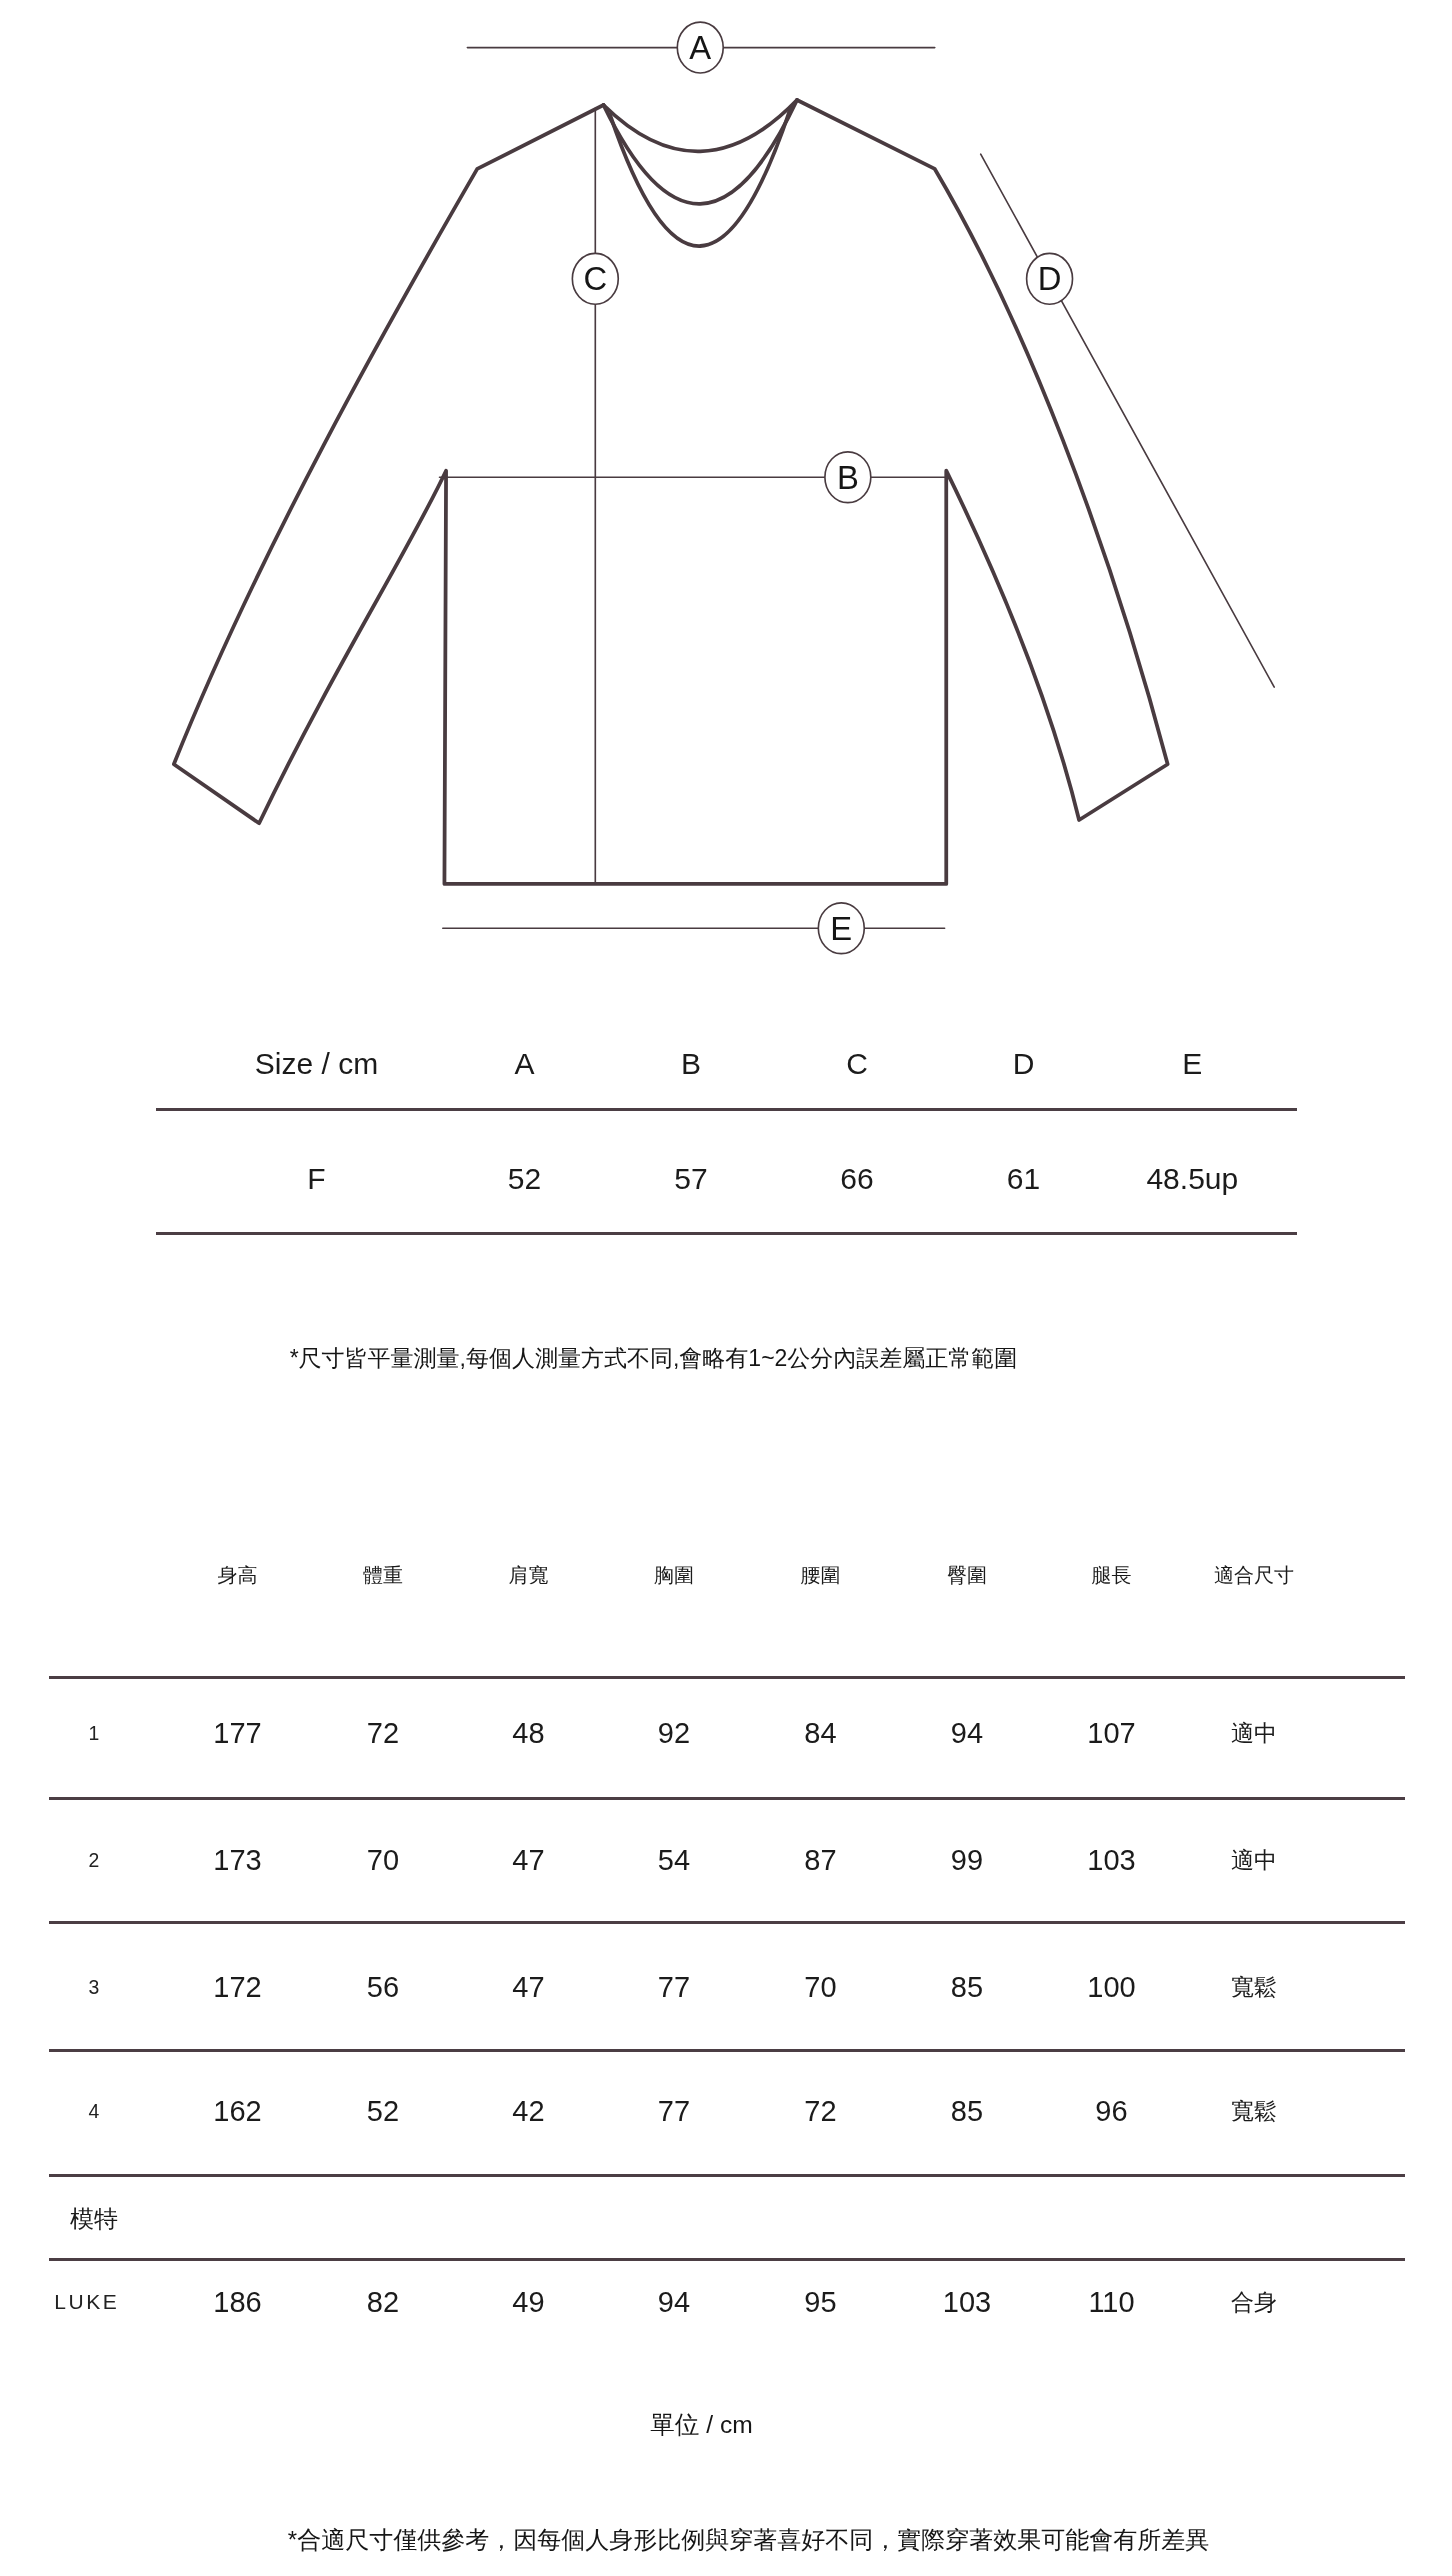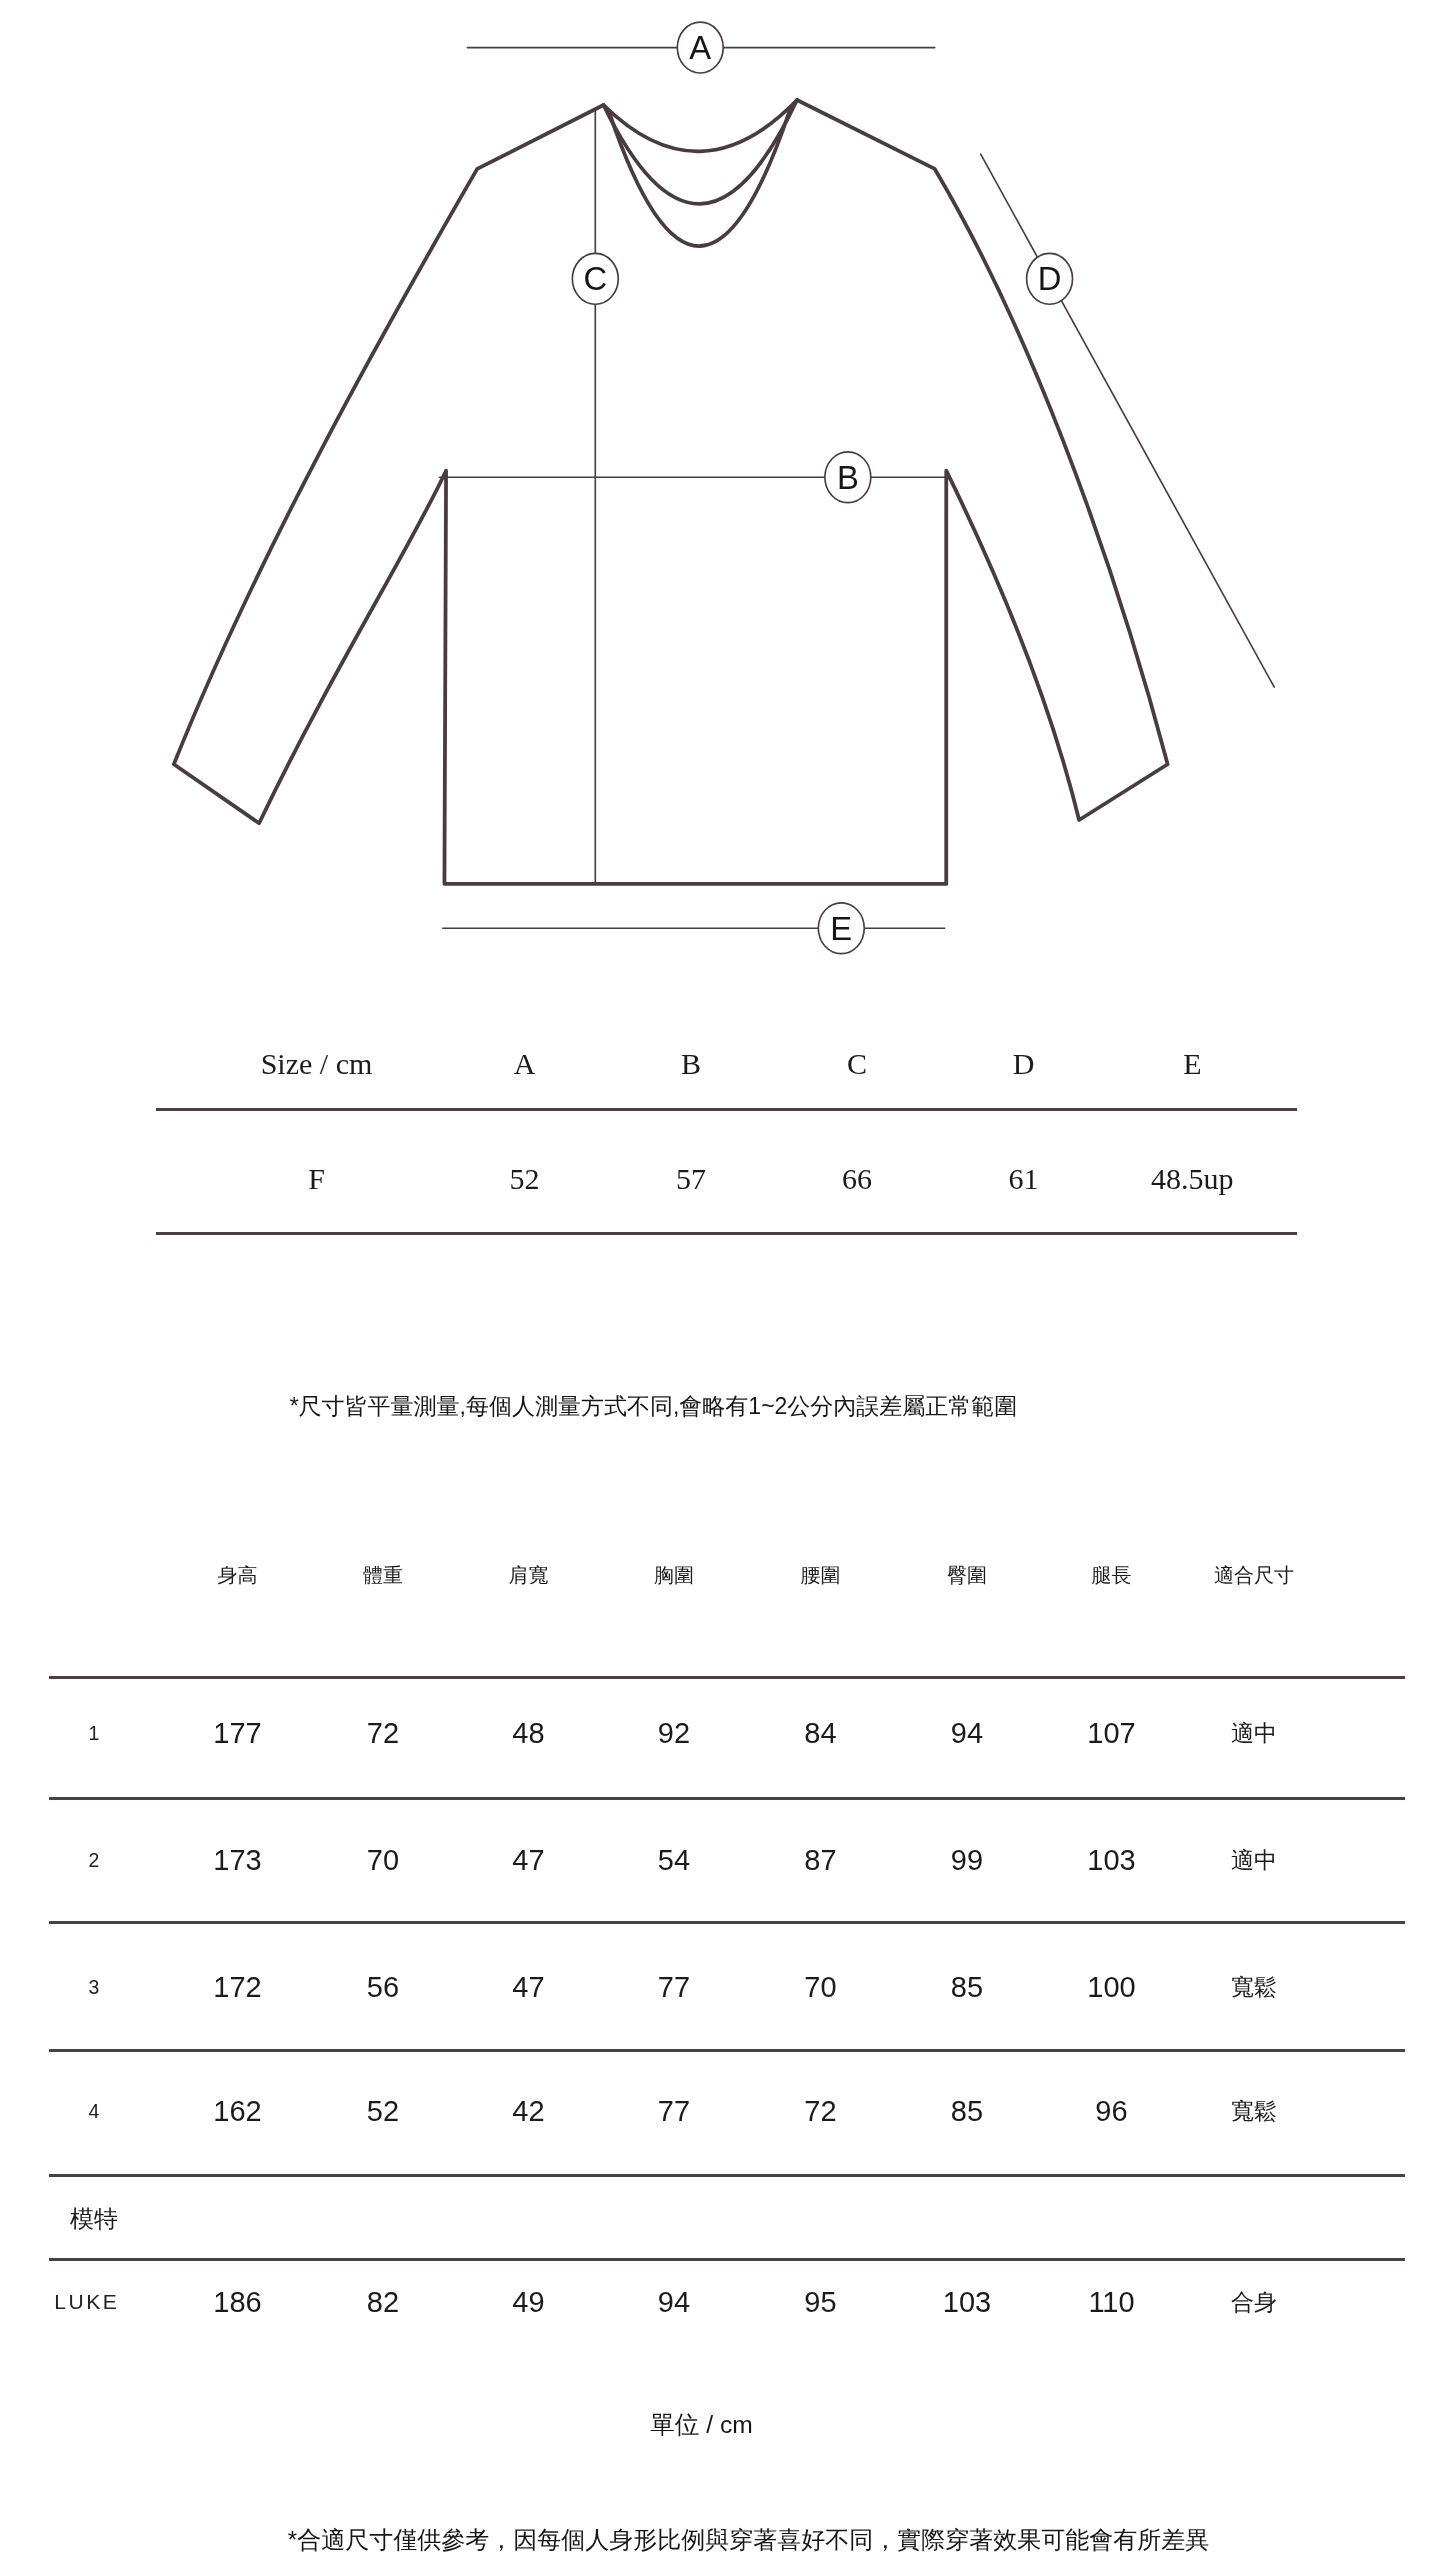--- a/index.html
+++ b/index.html
@@ -21,24 +21,24 @@
   .st-rule{position:absolute;left:0;width:1141px;height:2.6px;background:#4b3e44;}
   .st-rule1{top:86px;}
   .st-rule2{top:210px;}
   .cell{display:flex;align-items:center;justify-content:center;box-sizing:border-box;}
   .s0{width:264px;padding-left:57px;}
   .s1{width:188px;padding-left:21px;}
   .s2{width:166px;}
   .s3{width:166px;}
   .s4{width:167px;}
   .s5{width:190px;padding-right:19.4px;}
-  .st-row .cell{font-size:30px;font-family:Liberation Serif, serif;}
+  .st-row .cell{font-size:30px;}
   
   .measure-note{position:absolute;top:1344px;left:0;width:1307px;text-align:center;
-    font-size:23px;line-height:28.4px;color:#161616;margin-top:48px;}
+    font-size:23px;line-height:28.4px;color:#161616;}
   .fit-note{position:absolute;top:2524px;left:0;width:1453px;text-align:center;
     font-size:24px;line-height:31px;color:#161616;padding-left:22px;}
   .unit-label{position:absolute;top:2409px;left:0;width:1403px;text-align:center;
     font-size:24.6px;line-height:31px;color:#161616;}
   
   .body-table{position:absolute;top:1545px;left:49px;width:1356px;height:802px;}
   .bt-row{position:absolute;left:0;width:1276px;display:flex;align-items:center;}
   .bt-rule{position:absolute;left:0;width:1356px;height:3.2px;background:#4b3e44;}
   .c0{width:116px;justify-content:center;padding-right:26px;}
   .c1{width:145px;}

